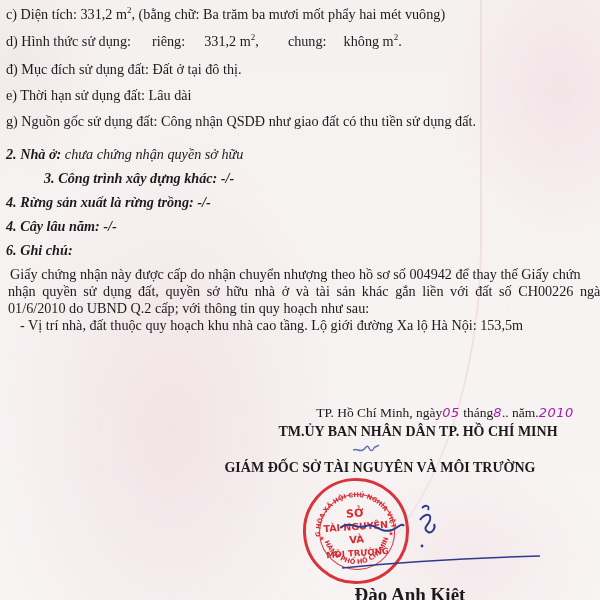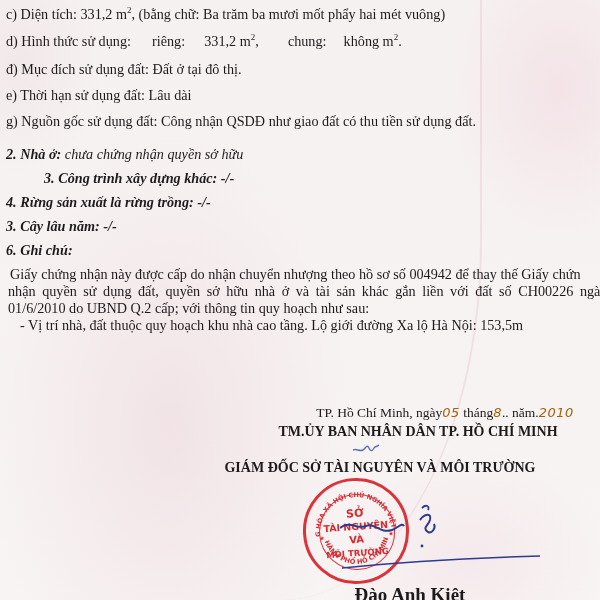--- a/index.html
+++ b/index.html
@@ -67,21 +67,21 @@
       white-space: nowrap;
     }
     .place-date {
       font-size: 13.5px;
       left: 0;
       top: 405px;
       padding-left: 145px;
     }
     .hand {
       font-family: "DejaVu Sans", sans-serif;
-      color: #a16207;
+      color: #a21caf;
       font-style: italic;
       font-size: 13px;
       letter-spacing: 0.5px;
     }
     .org {
       font-weight: bold;
       font-size: 14px;
     }
 
     .stamp {
@@ -161,21 +161,21 @@
 
 <div class="line" style="top:61px;">đ) Mục đích sử dụng đất: Đất ở tại đô thị.</div>
 <div class="line" style="top:87px;">e) Thời hạn sử dụng đất: Lâu dài</div>
 <div class="line" style="top:113px;">g) Nguồn gốc sử dụng đất: Công nhận QSDĐ như giao đất có thu tiền sử dụng đất.</div>
 
 <div class="line" style="top:146px;">
   <span class="bold-italic">2. Nhà ở:</span><span class="italic"> chưa chứng nhận quyền sở hữu</span>
 </div>
 <div class="line bold-italic" style="top:170px;margin-left:38px;">3. Công trình xây dựng khác: -/-</div>
 <div class="line bold-italic" style="top:194px;">4. Rừng sản xuất là rừng trồng: -/-</div>
-<div class="line bold-italic" style="top:218px;">3. Cây lâu năm: -/-</div>
+<div class="line bold-italic" style="top:218px;">4. Cây lâu năm: -/-</div>
 <div class="line bold-italic" style="top:242px;">6. Ghi chú:</div>
 
 <div class="note" style="top:266px; left:10px;">Giấy chứng nhận này được cấp do nhận chuyển nhượng theo hồ sơ số 004942 để thay thế Giấy chứn</div>
 <div class="note" style="top:283px; left:8px; word-spacing:3px;">nhận quyền sử dụng đất, quyền sở hữu nhà ở và tài sản khác gắn liền với đất số CH00226 ngà</div>
 <div class="note" style="top:300px; left:8px;">01/6/2010 do UBND Q.2 cấp; với thông tin quy hoạch như sau:</div>
 <div class="note" style="top:317px; left:20px;">- Vị trí nhà, đất thuộc quy hoạch khu nhà cao tầng. Lộ giới đường Xa lộ Hà Nội: 153,5m</div>
 
 <div class="sig-block place-date" style="top:405px;">
   <span>TP. Hồ Chí Minh, ngày</span><span class="hand">05</span>
   <span>tháng</span><span class="hand">8</span>..

